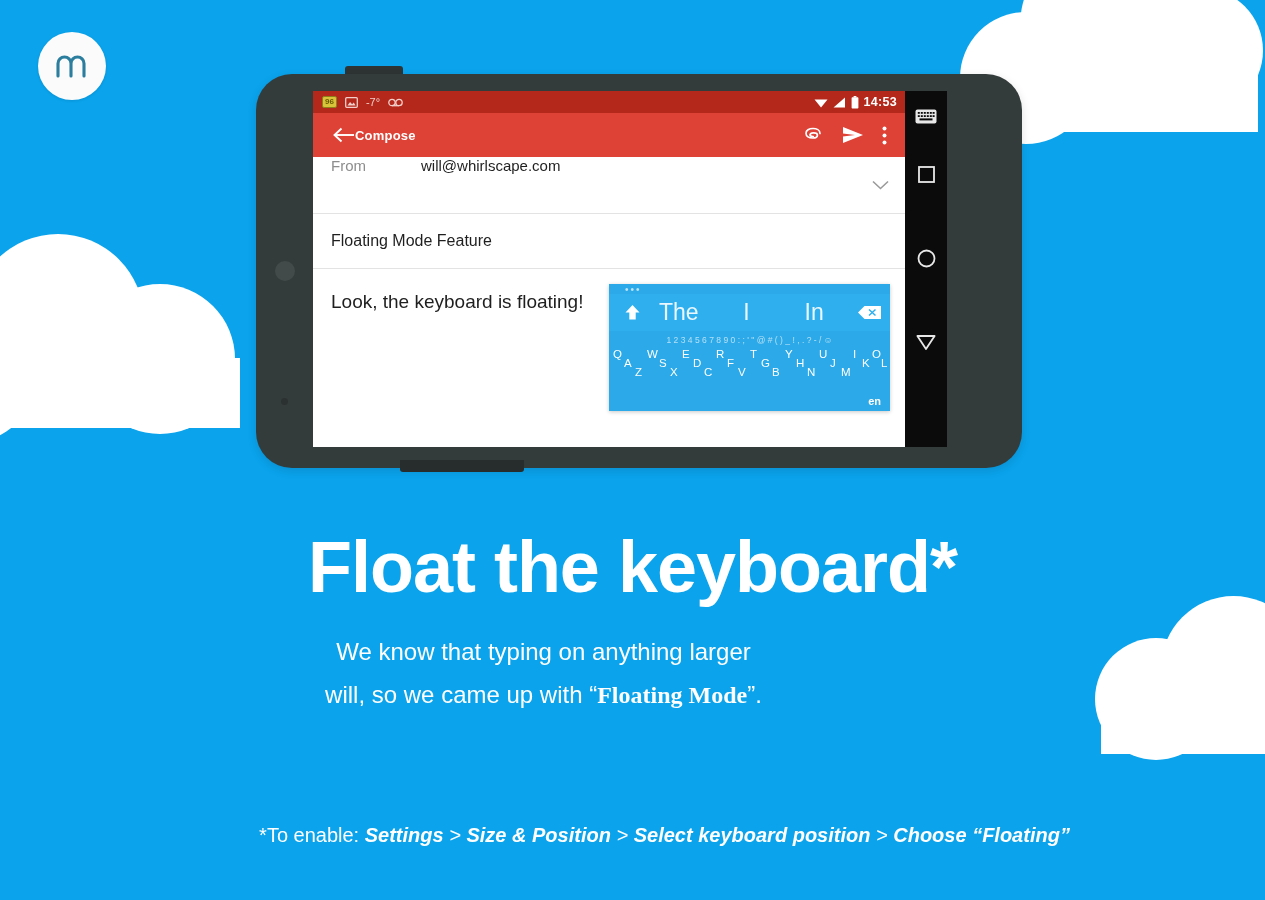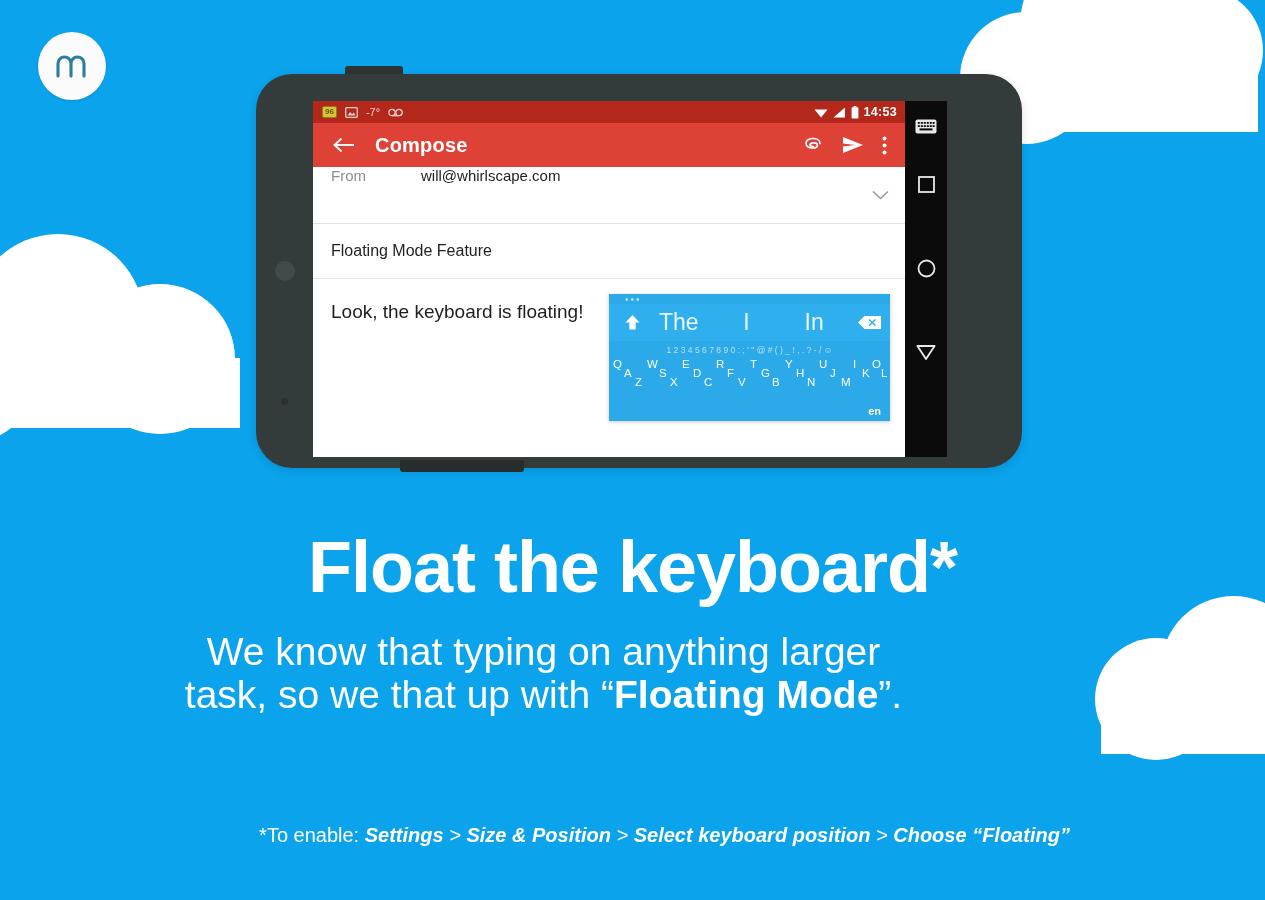--- a/index.html
+++ b/index.html
@@ -48,41 +48,41 @@
     background:#343b3b;border-radius:36px;
     box-shadow:0 3px 10px rgba(0,0,0,.12);
   }
   #device-tab-top{position:absolute;left:345px;top:66px;width:58px;height:14px;background:#2e3434;border-radius:3px 3px 0 0;}
   #device-tab-bottom{position:absolute;left:400px;top:460px;width:124px;height:12px;background:#272d2d;border-radius:0 0 3px 3px;}
   #cam{position:absolute;left:275px;top:261px;width:20px;height:20px;border-radius:50%;background:#434a4a;}
   #sensor{position:absolute;left:281px;top:398px;width:7px;height:7px;border-radius:50%;background:#2b3131;}
 
   
   #screen{
-    position:absolute;left:313px;top:101px;width:634px;height:356px;
+    position:absolute;left:313px;top:91px;width:634px;height:356px;
     background:#ffffff;overflow:hidden;
   }
   
   #statusbar{
     position:absolute;left:0;top:0;width:592px;height:22px;background:#B3281B;
     display:flex;align-items:center;color:#f4d9d5;font-size:11px;
   }
   #sb-left{display:flex;align-items:center;gap:8px;padding-left:9px;}
   #sb-right{position:absolute;right:8px;top:0;height:22px;display:flex;align-items:center;gap:5px;}
   .badge96{background:#d9c33a;color:#6a5c00;border:1px solid #8d7f1a;border-radius:2px;
            font-size:8px;font-weight:bold;line-height:1;padding:1px 2px;}
   .temp{color:#f2cfca;font-size:11px;}
   .clock{color:#ffffff;font-size:12.5px;font-weight:bold;letter-spacing:.3px;}
 
   
   #appbar{
     position:absolute;left:0;top:22px;width:592px;height:44px;background:#DE4236;
     display:flex;align-items:center;color:#fff;
   }
-  #appbar .title{font-size:20px;font-weight:bold;margin-left:20px;letter-spacing:.2px;}
+  #appbar .title{font-size:13px;font-weight:bold;letter-spacing:.2px;}
   #appbar .spacer{flex:1;}
   #appbar .act{margin-right:18px;display:flex;align-items:center;}
   #appbar .back{margin-left:20px;display:flex;align-items:center;}
 
   
   #compose{position:absolute;left:0;top:66px;width:592px;height:290px;background:#fff;}
   .row{position:relative;height:56px;border-bottom:1px solid #e3e3e3;display:flex;align-items:flex-start;}
   .row .lbl{color:#8d8d8d;font-size:15px;margin-left:18px;width:54px;}
   .row .val{color:#1f1f1f;font-size:15px;margin-left:36px;}
   .row .chev{position:absolute;right:16px;top:50%;transform:translateY(-50%);}
@@ -122,23 +122,23 @@
   .kl{position:absolute;font-size:11.5px;color:#ffffff;font-weight:normal;}
   #kb-lang{position:absolute;right:9px;bottom:4px;font-size:11px;font-weight:bold;color:#ffffff;}
 
   
   #headline{
     position:absolute;left:0;top:526px;width:1265px;text-align:center;
     color:#ffffff;font-size:72px;font-weight:bold;letter-spacing:-1px;
   }
   #subcopy{
     position:absolute;left:0;top:630px;width:1087px;text-align:center;
-    color:#ffffff;font-size:39px;line-height:43px;
-  }
-  #subcopy b{font-weight:bold;}
+    color:#ffffff;font-size:24px;line-height:43px;
+  }
+  #subcopy b{font-weight:bold;font-family:Liberation Serif, serif;}
   #footnote{
     position:absolute;left:0;top:824px;width:1265px;text-align:center;
     color:#ffffff;font-size:20px;padding-left:32px;
   }
   #footnote i{font-style:italic;}
   #footnote b{font-weight:bold;font-style:italic;}
   .sep{font-style:italic;font-weight:normal;}
 </style>
 </head>
 <body>
@@ -364,19 +364,19 @@
       </svg>
     </span>
   </div>
 </div>
 
 <div id="headline">Float the keyboard*</div>
 
 <div id="subcopy">
   <div>We know that typing on anything larger</div>
   <div>
-    <span>task, so we that up with “</span><b>Floating Mode</b><span>”.</span>
+    <span>will, so we came up with “</span><b>Floating Mode</b><span>”.</span>
   </div>
 </div>
 
 <div id="footnote">
   <span>*To enable: </span><b>Settings</b><i class="sep"> &gt; </i><b>Size &amp; Position</b><i class="sep"> &gt; </i><b>Select keyboard position</b><i class="sep"> &gt; </i><b>Choose “Floating”</b>
 </div>
 
 </body></html>

